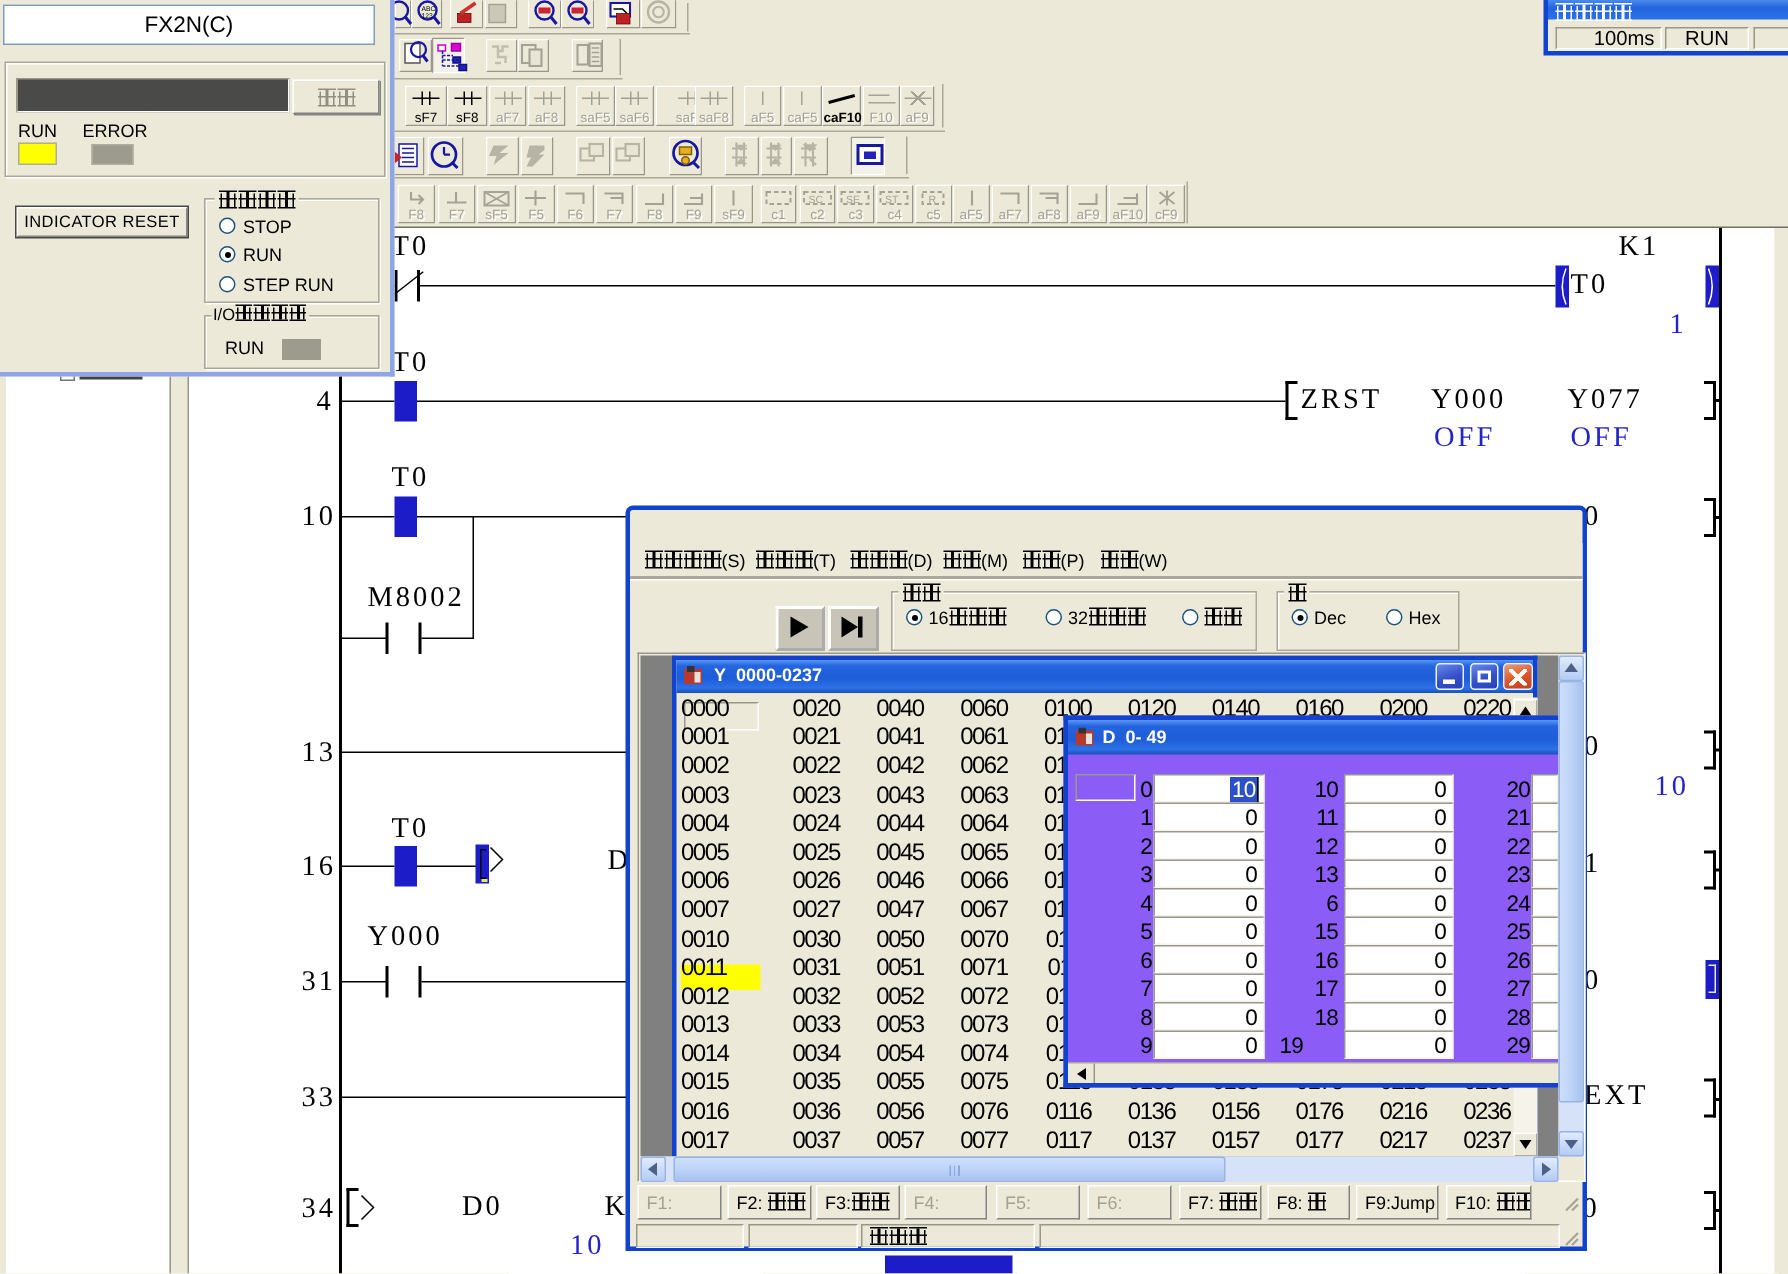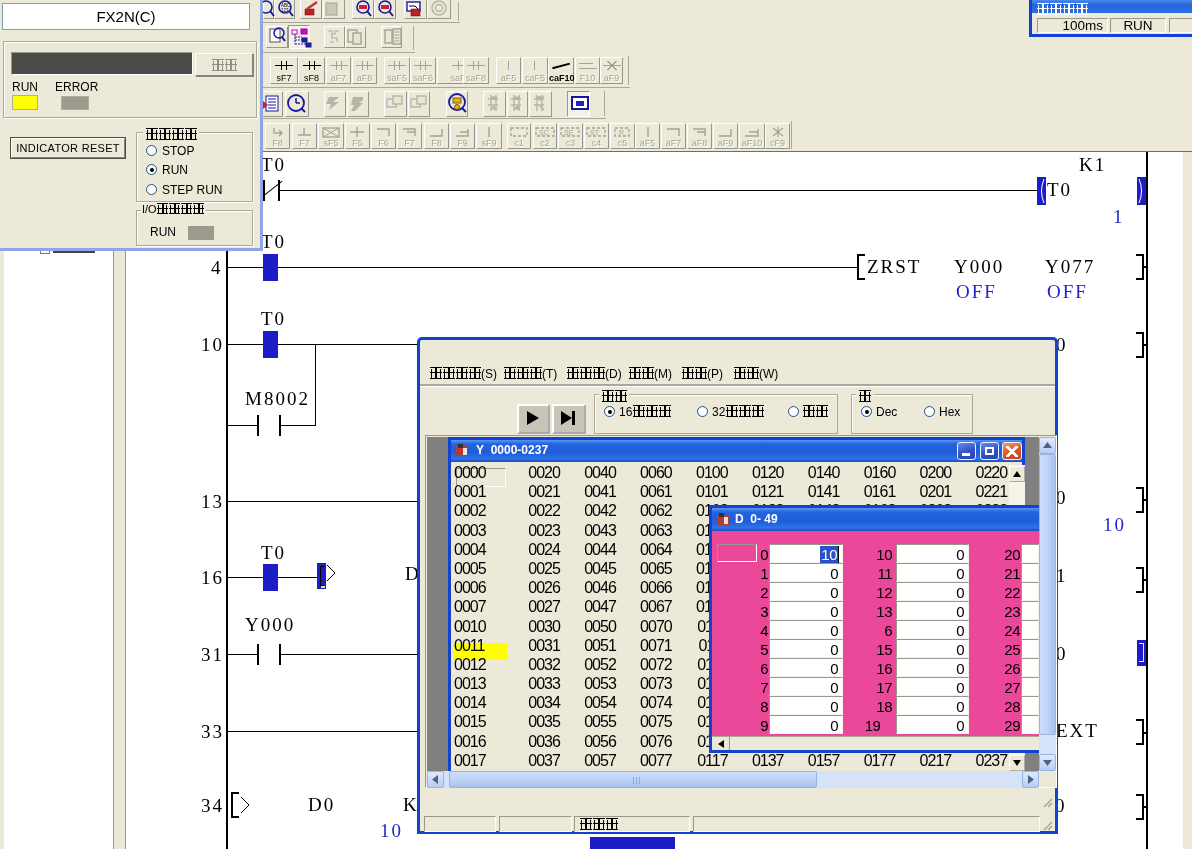--- a/index.html
+++ b/index.html
@@ -695,21 +695,21 @@
 
     <div class="ab" style="left:558px;top:25px;width:16px;height:309px;background:#F5F3EA"></div>
     <div class="ab" style="left:558px;top:26px;width:16px;height:16px;background:#ECE9D8;border:1px outset #fff"><svg width="14" height="14">
               <path d="M7 4l4 6H3z" fill="#000"></path>
             </svg></div>
     <div class="ab" style="left:558px;top:315px;width:16px;height:16px;background:#ECE9D8;border:1px outset #fff"><svg width="14" height="14">
               <path d="M7 10L3 4h8z" fill="#000"></path>
             </svg></div>
    </div>
 
-   <div class="ab" id="dwin" style="left:282px;top:68px;width:330px;height:248px;background:#ec4899;border:3px solid #1243CE;border-right:none">
+   <div class="ab" id="dwin" style="left:282px;top:40px;width:330px;height:248px;background:#8b5cf6;border:3px solid #1243CE;border-right:none">
     <div class="ab" style="left:0;top:0;width:327px;height:23px;background:linear-gradient(180deg,#5A96F4 0%,#2464DE 18%,#1E5CD8 55%,#2C72E8 85%,#1C4FB8 100%)">
      <svg class="ab" width="14" height="14" style="left:5px;top:5px">
               <rect x="0" y="2" width="12" height="10" fill="#B63A2E"></rect>
               <rect x="2" y="0" width="5" height="4" fill="#333"></rect>
               <rect x="7" y="4" width="4" height="7" fill="#E8E4D8"></rect>
             </svg>
      <span style="position:absolute;left:23px;top:4px;color:#fff;font-weight:bold;font-size:12px">D&nbsp;&nbsp;0-&nbsp;49</span>
     </div>
     <div class="ab" style="left:5px;top:36px;width:40px;height:18px;border:1px solid;border-color:#99968A #fff #fff #99968A"></div>
     <div id="dgrid">
@@ -800,21 +800,21 @@
      <div class="ab" style="left:141px;top:190px;width:39px;text-align:right;font-size:15px;letter-spacing:-.5px">18</div>
      <div class="ab" style="left:184px;top:188px;width:73px;height:19px;background:#fff;border:1px solid;border-color:#99968A #F5F3EA #F5F3EA #99968A;font-size:15px;letter-spacing:-.5px">
               <span style="position:absolute;right:4px;top:1px">0</span>
             </div>
      <div class="ab" style="left:269px;top:190px;width:39px;text-align:right;font-size:15px;letter-spacing:-.5px">28</div>
      <div class="ab" style="left:309px;top:188px;width:18px;height:19px;background:#fff;border:1px solid;border-color:#99968A #F5F3EA #F5F3EA #99968A"></div>
      <div class="ab" style="left:17px;top:209px;width:39px;text-align:right;font-size:15px;letter-spacing:-.5px">9</div>
      <div class="ab" style="left:57px;top:207px;width:74px;height:19px;background:#fff;border:1px solid;border-color:#99968A #F5F3EA #F5F3EA #99968A;font-size:15px;letter-spacing:-.5px">
               <span style="position:absolute;right:4px;top:1px">0</span>
             </div>
-     <div class="ab" style="left:141px;top:209px;width:39px;text-align:center;font-size:15px;letter-spacing:-.5px">19</div>
+     <div class="ab" style="left:141px;top:209px;width:39px;text-align:left;font-size:15px;letter-spacing:-.5px">19</div>
      <div class="ab" style="left:184px;top:207px;width:73px;height:19px;background:#fff;border:1px solid;border-color:#99968A #F5F3EA #F5F3EA #99968A;font-size:15px;letter-spacing:-.5px">
               <span style="position:absolute;right:4px;top:1px">0</span>
             </div>
      <div class="ab" style="left:269px;top:209px;width:39px;text-align:right;font-size:15px;letter-spacing:-.5px">29</div>
      <div class="ab" style="left:309px;top:207px;width:18px;height:19px;background:#fff;border:1px solid;border-color:#99968A #F5F3EA #F5F3EA #99968A"></div>
      </div>
     <div class="ab" style="left:0;top:228px;width:327px;height:14px;background:#ECE9D8;border-top:1px solid #ACA899">
       <svg width="14" height="12" style="position:absolute;left:3px;top:1px">
               <path d="M9 2v8L3 6z" fill="#000"></path>
             </svg>
@@ -840,20 +840,32 @@
           </svg></div>
    <div class="ab" style="left:22px;top:0;width:368px;height:17px;border-radius:2px;background:linear-gradient(180deg,#CCDEFB,#BED4F8 50%,#A8C2EE);border:1px solid #98B4E4">
           <div style="position:absolute;left:50%;top:5px;width:8px;height:7px;background:repeating-linear-gradient(90deg,#88A8E0 0 1px,transparent 1px 3px)"></div>
         </div>
    <div class="ab" style="left:595px;top:0;width:17px;height:17px;border-radius:2px;background:linear-gradient(180deg,#E0EBFC,#B4CCF4);border:1px solid #98B4E4"><svg width="15" height="15">
             <path d="M11 7.5L5 3v9z" fill="#4D6185"></path>
           </svg></div>
   </div>
  </div>
 
+ <div class="ab" id="fbar" style="left:0;top:449px;width:635px;height:26px;font-size:12px">
+  <div class="ab" style="left:5px;top:1px;width:56px;height:23px;background:#ECE9D8;border:1px solid;border-color:#fff #848484 #848484 #fff;white-space:nowrap;overflow:hidden;padding:4px 0 0 5px;color:#A5A295">F1:</div>
+  <div class="ab" style="left:65px;top:1px;width:56px;height:23px;background:#ECE9D8;border:1px solid;border-color:#fff #848484 #848484 #fff;white-space:nowrap;overflow:hidden;padding:4px 0 0 5px;color:#000">F2: <i class="cj"></i><i class="cj"></i></div>
+  <div class="ab" style="left:124px;top:1px;width:56px;height:23px;background:#ECE9D8;border:1px solid;border-color:#fff #848484 #848484 #fff;white-space:nowrap;overflow:hidden;padding:4px 0 0 5px;color:#000">F3:<i class="cj"></i><i class="cj"></i></div>
+  <div class="ab" style="left:183px;top:1px;width:55px;height:23px;background:#ECE9D8;border:1px solid;border-color:#fff #848484 #848484 #fff;white-space:nowrap;overflow:hidden;padding:4px 0 0 5px;color:#A5A295">F4:</div>
+  <div class="ab" style="left:244px;top:1px;width:56px;height:23px;background:#ECE9D8;border:1px solid;border-color:#fff #848484 #848484 #fff;white-space:nowrap;overflow:hidden;padding:4px 0 0 5px;color:#A5A295">F5:</div>
+  <div class="ab" style="left:305px;top:1px;width:56px;height:23px;background:#ECE9D8;border:1px solid;border-color:#fff #848484 #848484 #fff;white-space:nowrap;overflow:hidden;padding:4px 0 0 5px;color:#A5A295">F6:</div>
+  <div class="ab" style="left:366px;top:1px;width:55px;height:23px;background:#ECE9D8;border:1px solid;border-color:#fff #848484 #848484 #fff;white-space:nowrap;overflow:hidden;padding:4px 0 0 5px;color:#000">F7: <i class="cj"></i><i class="cj"></i></div>
+  <div class="ab" style="left:425px;top:1px;width:55px;height:23px;background:#ECE9D8;border:1px solid;border-color:#fff #848484 #848484 #fff;white-space:nowrap;overflow:hidden;padding:4px 0 0 5px;color:#000">F8: <i class="cj"></i></div>
+  <div class="ab" style="left:484px;top:1px;width:55px;height:23px;background:#ECE9D8;border:1px solid;border-color:#fff #848484 #848484 #fff;white-space:nowrap;overflow:hidden;padding:4px 0 0 5px;color:#000">F9:Jump</div>
+  <div class="ab" style="left:544px;top:1px;width:57px;height:23px;background:#ECE9D8;border:1px solid;border-color:#fff #848484 #848484 #fff;white-space:nowrap;overflow:hidden;padding:4px 0 0 5px;color:#000">F10: <i class="cj"></i><i class="cj"></i></div>
+ </div>
 
  <div class="ab" style="left:0;top:475px;width:635px;height:18px">
   <div class="cell" style="left:4px;top:1px;width:72px;height:16px"></div>
   <div class="cell" style="left:79px;top:1px;width:73px;height:16px"></div>
   <div class="cell" style="left:154px;top:1px;width:116px;height:16px">
         <span style="position:absolute;left:4px;top:1px"><i class="cj"></i><i class="cj"></i><i class="cj"></i></span>
       </div>
   <div class="cell" style="left:273px;top:1px;width:347px;height:16px"></div>
   <svg class="ab" width="13" height="13" style="left:621px;top:4px">
         <path d="M12 1v11H1z" fill="none"></path>

